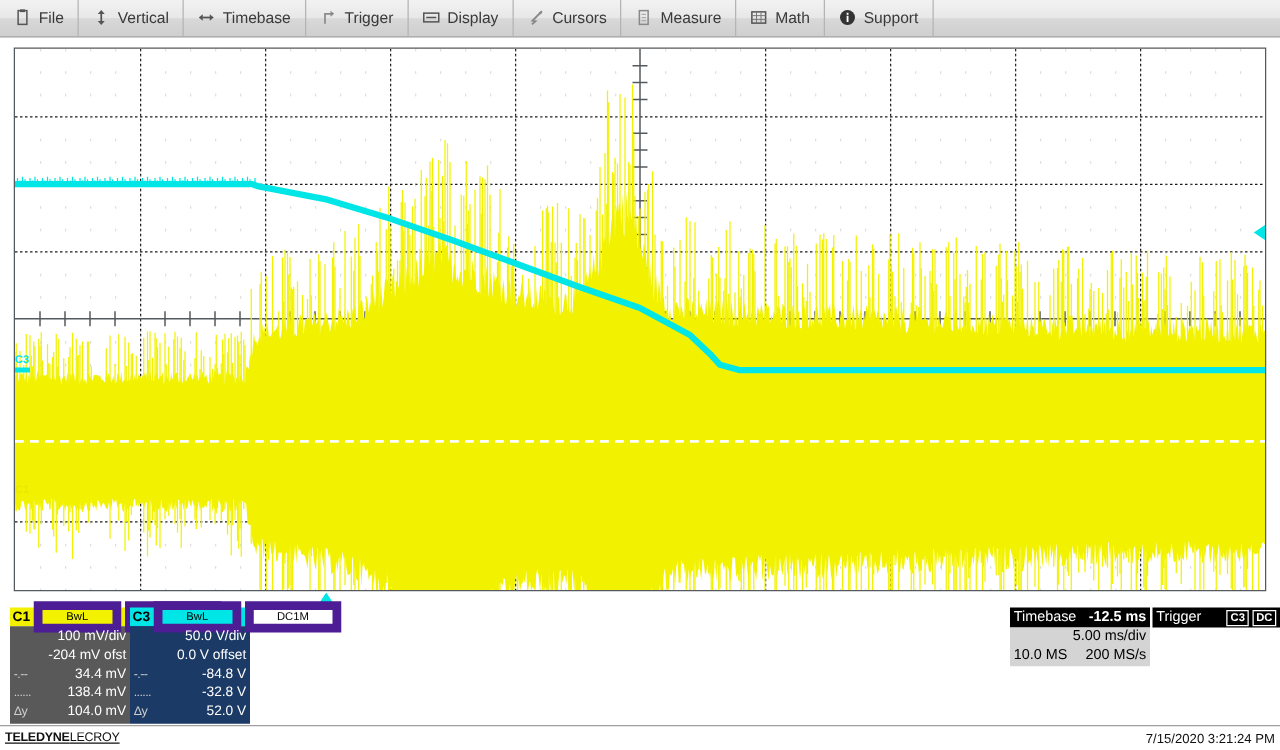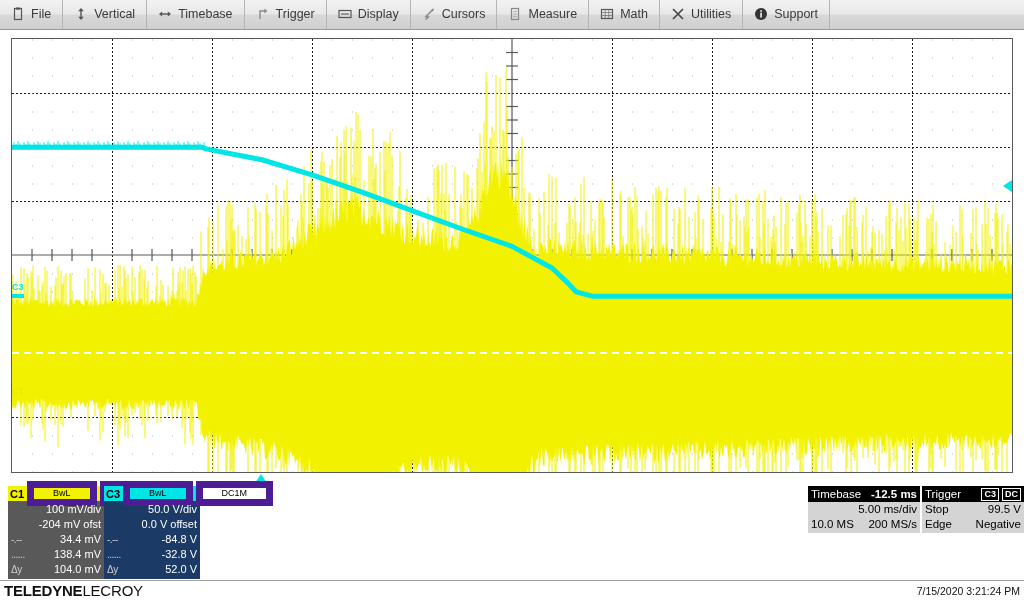--- a/index.html
+++ b/index.html
@@ -127,21 +127,21 @@
   }
   .tb-line.right-only { justify-content: flex-end; }
 
   
   .footer {
     position: absolute; left: 0; top: 580px; width: 1024px; height: 20px;
     background: #ffffff; border-top: 1px solid #a0a0a0;
     display: flex; align-items: center; justify-content: space-between;
     padding: 0 4px;
   }
-  .brand { font-size: 15px; color: #111; white-space: nowrap; }
+  .brand { font-size: 10px; color: #111; white-space: nowrap; text-decoration: underline; }
   .brand b { font-weight: bold; font-stretch: condensed; letter-spacing: -0.2px; }
   .brand span.lec { font-weight: normal; letter-spacing: -0.2px; }
   .stamp { font-size: 10.5px; color: #111; white-space: nowrap; }
 </style>
 </head>
 <body>
 
 <div id="app">
 
   <div class="menubar">
@@ -222,28 +222,20 @@
       <span class="mi-icon">
         <svg viewBox="0 0 14 14" width="14" height="14">
           <rect x="1.5" y="2.5" width="11" height="9" fill="none" stroke="#555" stroke-width="1.2"></rect>
           <path d="M1.5 5.5 H12.5 M1.5 8.5 H12.5 M5.2 2.5 V11.5 M8.8 2.5 V11.5" stroke="#777" stroke-width="0.8"></path>
         </svg>
       </span>
       <span>Math</span>
     </div>
 
 
-    <div class="menu-item">
-      <span class="mi-icon">
-        <svg viewBox="0 0 14 14" width="14" height="14">
-          <path d="M2 2 L12 12 M12 2 L2 12" stroke="#444" stroke-width="1.6"></path>
-        </svg>
-      </span>
-      <span>Utilities</span>
-    </div>
 
     <div class="menu-item">
       <span class="mi-icon">
         <svg viewBox="0 0 14 14" width="14" height="14">
           <circle cx="7" cy="7" r="6" fill="#333"></circle>
           <rect x="6.3" y="5.6" width="1.5" height="5" fill="#fff"></rect>
           <rect x="6.3" y="3.2" width="1.5" height="1.6" fill="#fff"></rect>
         </svg>
       </span>
       <span>Support</span>
@@ -1039,30 +1031,20 @@
         </div>
       </div>
     </div>
 
     <div class="trg-box">
       <div class="tb-head">
         <span class="hl">Trigger</span>
         <span class="tagbox">C3</span>
         <span class="tagbox">DC</span>
       </div>
-      <div class="tb-body">
-        <div class="tb-line">
-          <span>Stop</span>
-          <span>99.5 V</span>
-        </div>
-        <div class="tb-line">
-          <span>Edge</span>
-          <span>Negative</span>
-        </div>
-      </div>
     </div>
   </div>
 
   <div class="footer">
     <div class="brand">
       <b>TELEDYNE</b><span class="lec">LECROY</span>
     </div>
     <div class="stamp">7/15/2020 3:21:24 PM</div>
   </div>
 

